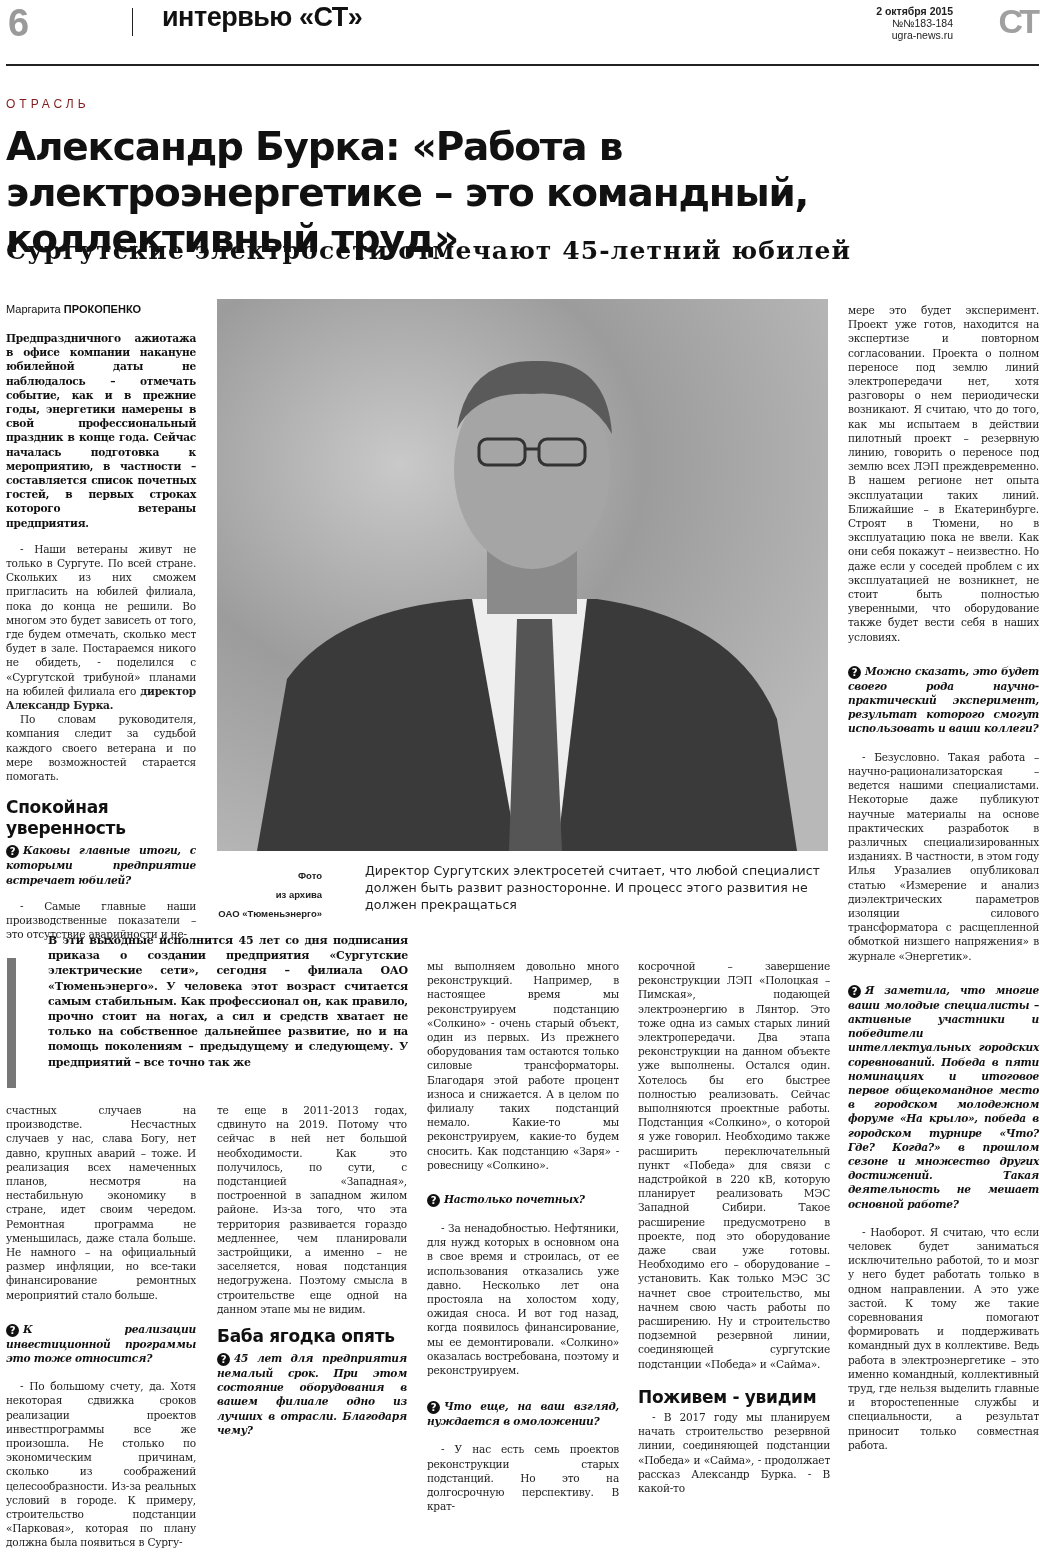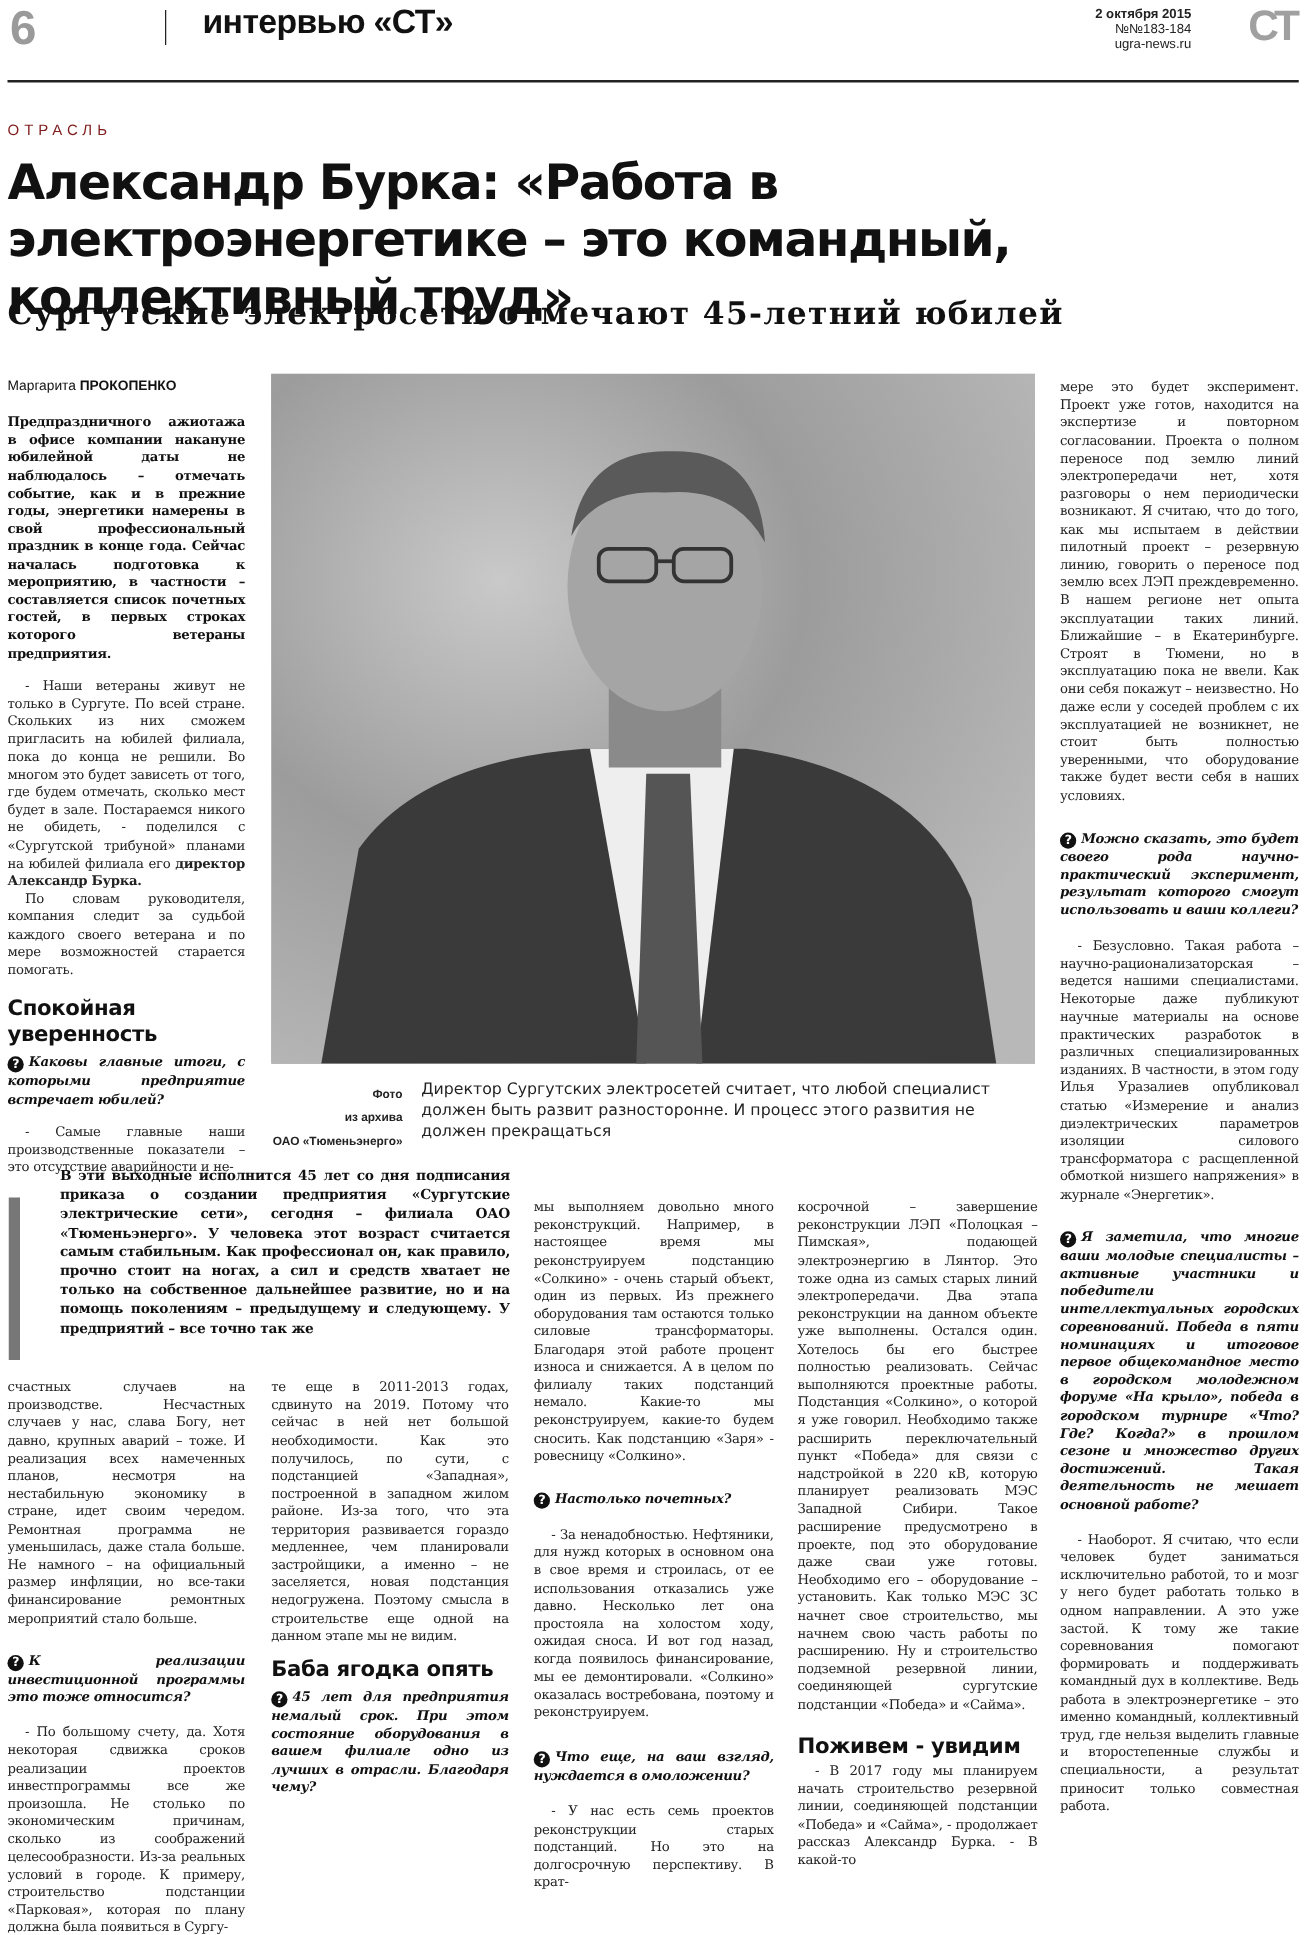--- a/index.html
+++ b/index.html
@@ -19,21 +19,21 @@
   .byline b { font-weight: bold; }
   .col { position: absolute; font-family: "DejaVu Serif", serif; font-size: 10.6px; line-height: 14.2px; text-align: justify; letter-spacing: -0.25px; color: #222; }
   .col p { text-indent: 14px; }
   .col p.ni { text-indent: 0; }
   .lead { font-weight: bold; color: #111; }
   .q { font-style: italic; font-weight: bold; color: #111; text-indent: 0 !important; }
   .qicon { display: inline-block; width: 13px; height: 13px; border-radius: 50%; background: #111; color: #fff; font-family: "DejaVu Sans", sans-serif; font-style: normal; font-weight: bold; font-size: 10px; line-height: 13px; text-align: center; margin-right: 4px; vertical-align: -1px; }
   .sub { font-family: "DejaVu Sans", sans-serif; font-weight: bold; font-size: 17px; line-height: 21px; color: #111; text-align: left; letter-spacing: -0.3px; }
   .photo { left: 217px; top: 299px; width: 611px; height: 552px; overflow: hidden; background: linear-gradient(135deg, #8a8a8a 0%, #b5b5b5 30%, #9a9a9a 55%, #c8c8c8 80%, #a8a8a8 100%); }
   .credit { left: 200px; top: 866px; width: 122px; text-align: right; font-family: "Liberation Sans", sans-serif; font-weight: bold; font-size: 9.5px; line-height: 19px; color: #222; }
-  .caption { left: 337px; top: 862px; width: 470px; font-family: "DejaVu Sans", sans-serif; font-size: 12.6px; line-height: 17px; color: #222; }
+  .caption { left: 365px; top: 862px; width: 470px; font-family: "DejaVu Sans", sans-serif; font-size: 12.6px; line-height: 17px; color: #222; }
   .quote-bar { left: 7px; top: 958px; width: 9px; height: 130px; background: #777; }
   .quote { left: 48px; top: 933px; width: 360px; font-family: "DejaVu Serif", serif; font-weight: bold; font-size: 11px; line-height: 15.2px; text-align: justify; color: #111; letter-spacing: -0.2px; }
 </style>
 </head>
 <body>
 
 <div class="abs page-num">6</div>
 <div class="abs hdr-sep"></div>
 <div class="abs section">интервью «СТ»</div>
 <div class="abs issue">

